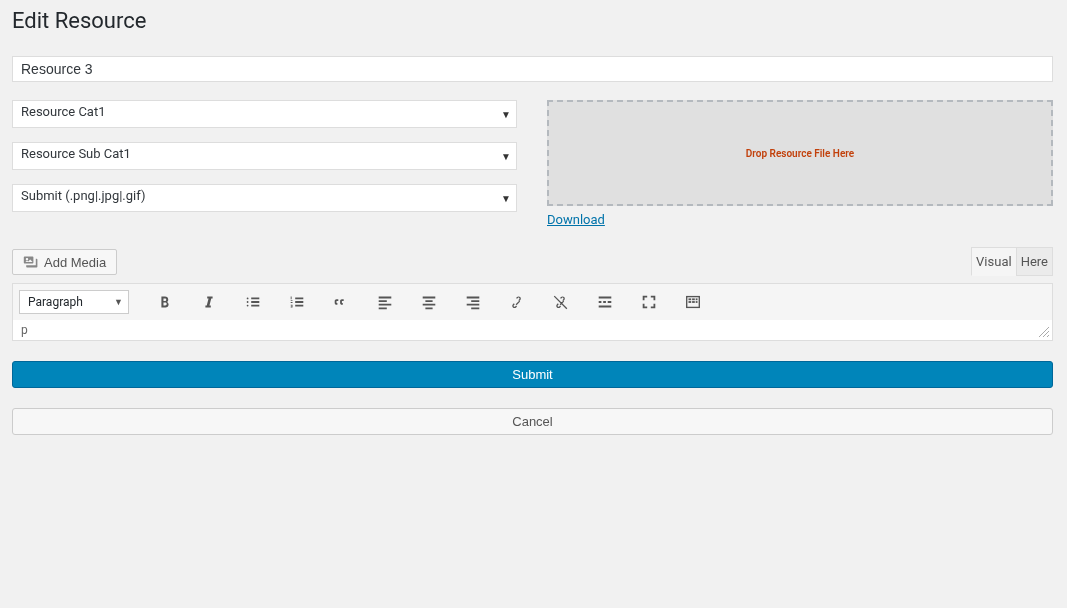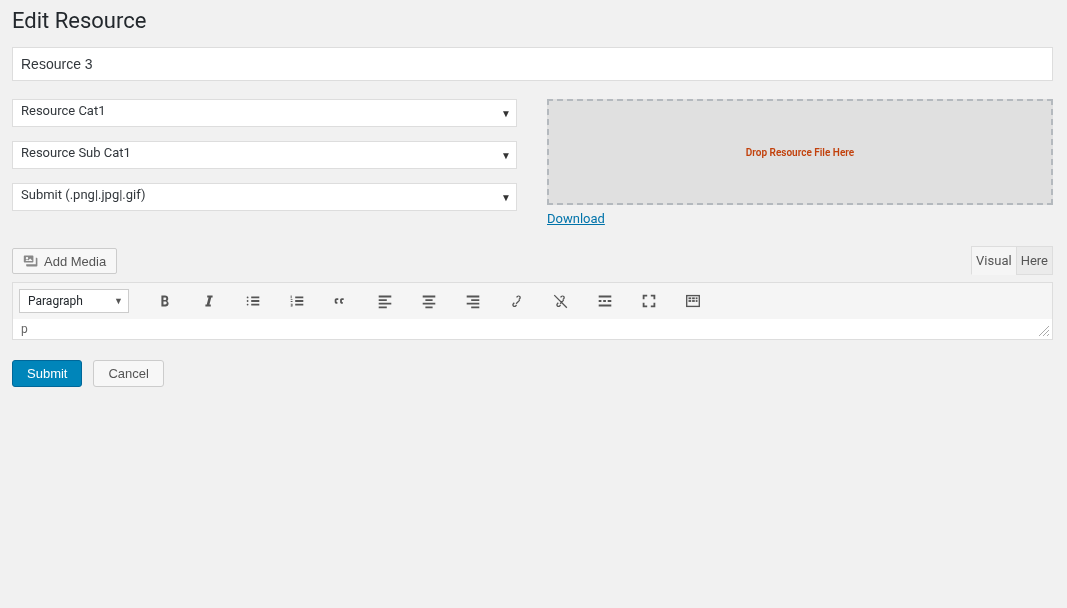--- a/index.html
+++ b/index.html
@@ -7,37 +7,37 @@
     font-family: -apple-system, BlinkMacSystemFont, "Segoe UI", Roboto, Arial, sans-serif;
     background: #f1f1f1;
     color: #23282d;
     font-size: 13px;
     padding: 8px 14px 20px 12px;
     width: 1067px;
   }
   h1.page-title {
     font-size: 22px;
     font-weight: 400;
-    margin: 0 0 14px 0;
+    margin: 0 0 23px 0;
     color: #23282d;
   }
   .row {
     display: flex;
     gap: 30px;
     align-items: flex-start;
   }
   .col-left {
     flex: 0 0 505px;
   }
   .col-right {
     flex: 1;
   }
   .title-input {
     width: 100%;
-    height: 34px;
+    height: 26px;
     padding: 4px 8px;
     font-size: 14px;
     border: 1px solid #ddd;
     background: #fff;
     margin-bottom: 18px;
     color: #32373c;
   }
   .select-wrap {
     position: relative;
     margin-bottom: 14px;
@@ -192,21 +192,22 @@
     bottom: 2px;
     width: 12px;
     height: 12px;
     color: #aaa;
     font-size: 10px;
     pointer-events: none;
   }
   .action-row {
     margin-top: 20px;
     display: flex;
-    gap: 11px;
+    gap: 20px;
+    flex-direction: column;
   }
   .btn {
     padding: 5px 14px;
     font-size: 13px;
     border-radius: 3px;
     cursor: pointer;
     border: 1px solid;
   }
   .btn-primary {
     background: #0085ba;

